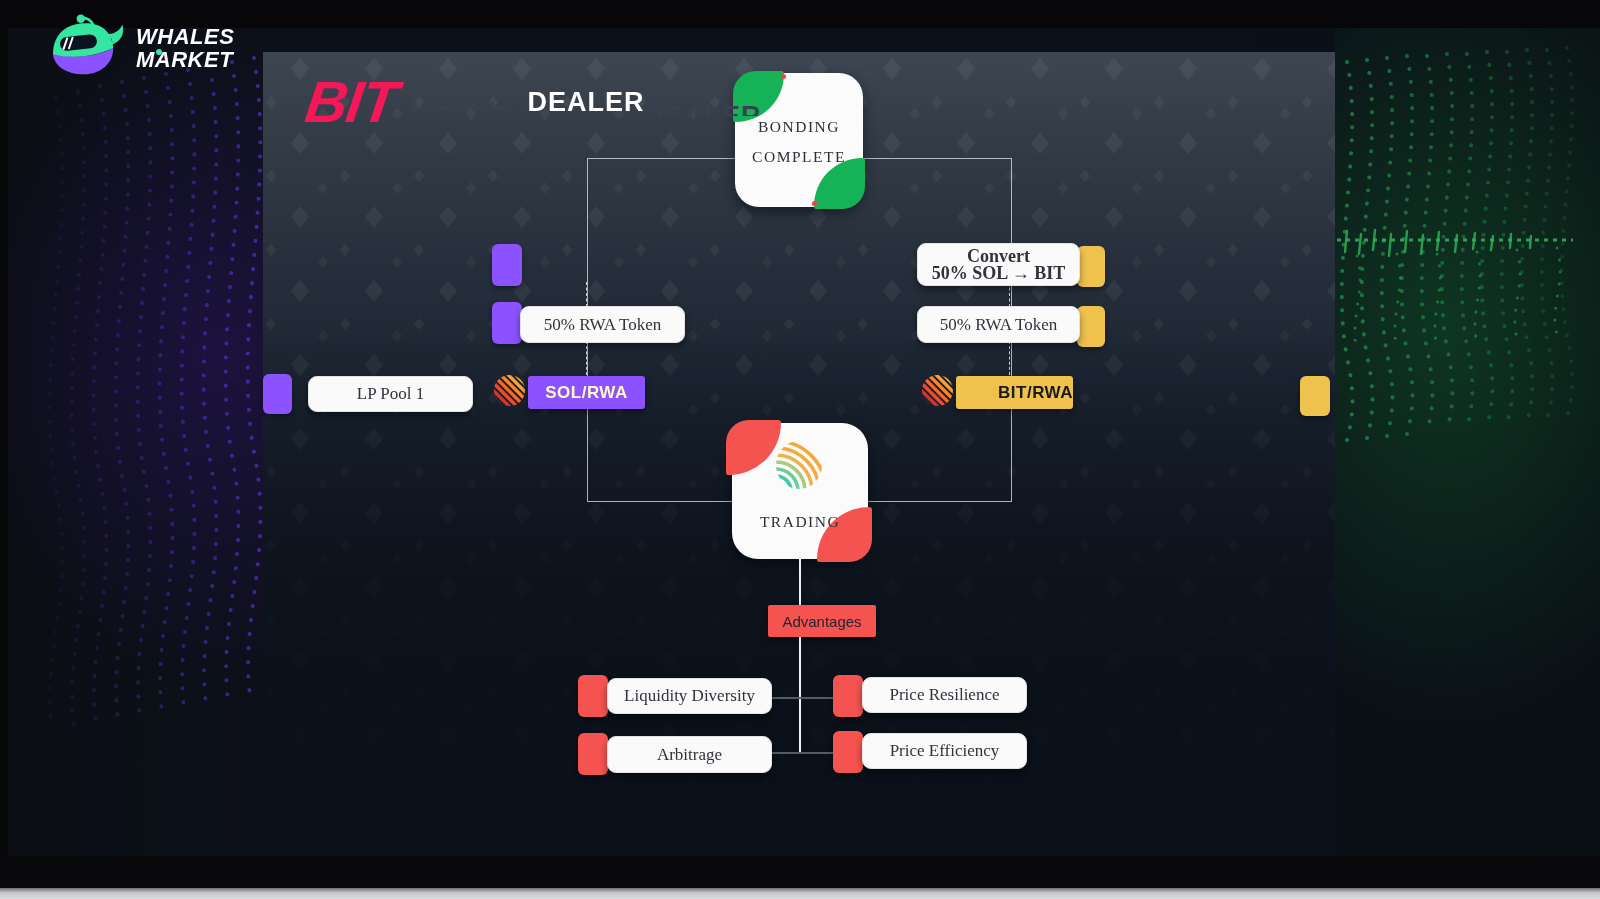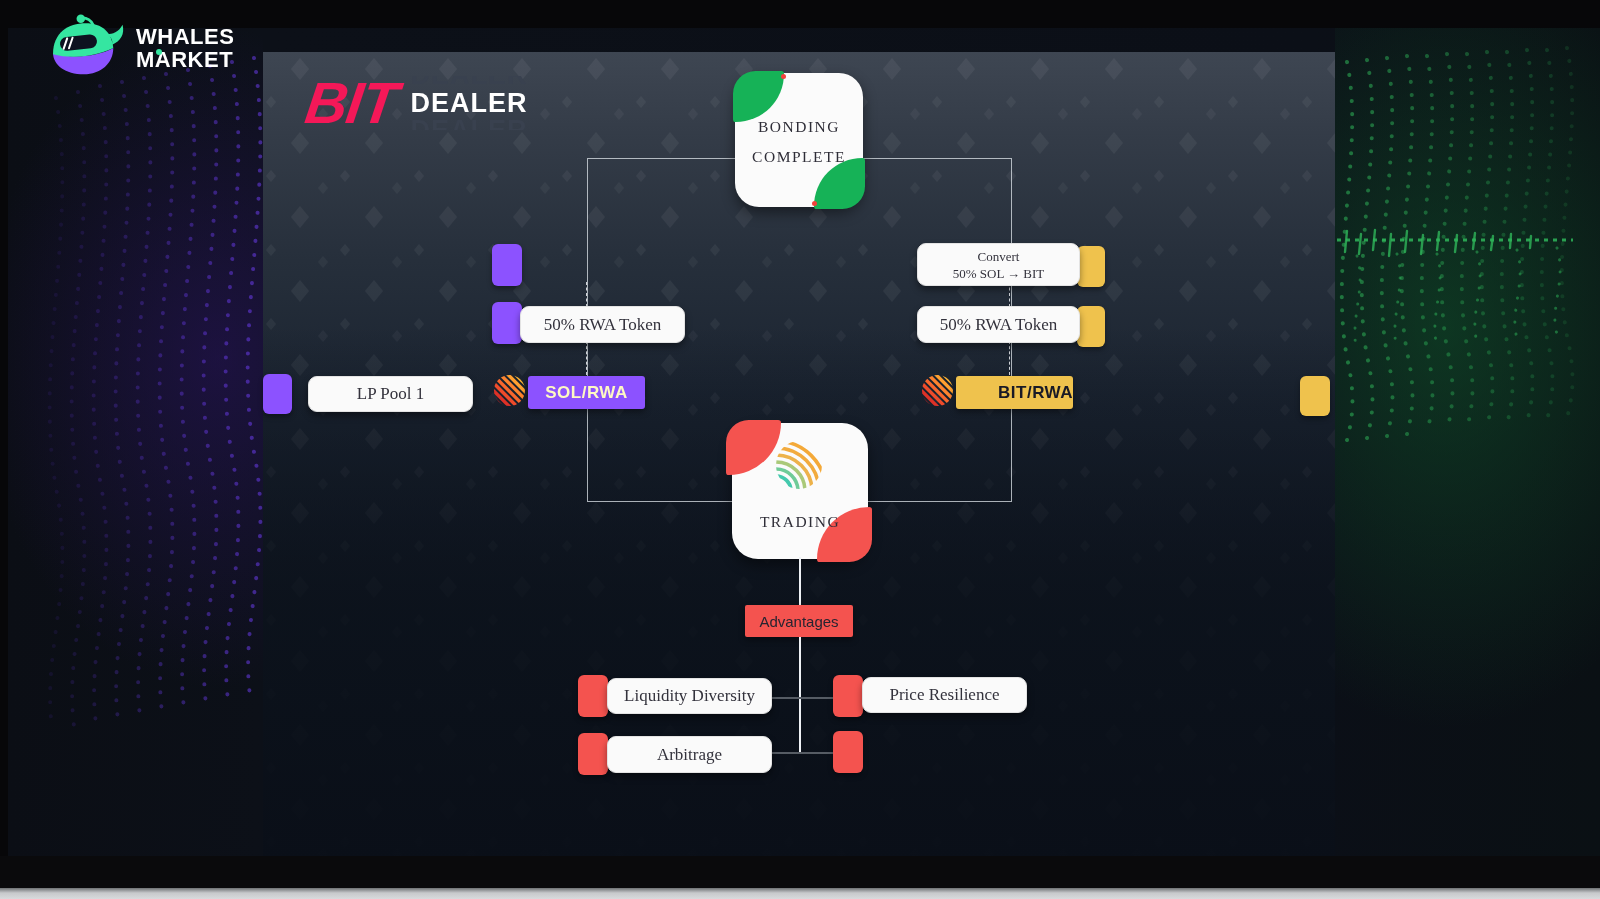--- a/index.html
+++ b/index.html
@@ -9,31 +9,31 @@
   
   .outer-bg{position:absolute;left:8px;top:28px;width:1592px;height:828px;
             background:linear-gradient(90deg,#0b0e15 0%,#0c1018 16%,#0b0f17 82%,#0a1014 100%);}
   .waves-left{position:absolute;left:0;top:0;}
   .waves-right{position:absolute;right:0;top:0;}
   .band-bottom{position:absolute;left:0;top:856px;width:1600px;height:32px;background:#0a0a0c;}
   .strip-bottom{position:absolute;left:0;top:888px;width:1600px;height:11px;
                 background:linear-gradient(180deg,#6e7174 0%,#c7c9cb 45%,#d9dbdd 100%);}
 
   
-  .brand{position:absolute;left:48px;top:14px;display:flex;align-items:center;gap:10px;}
+  .brand{position:absolute;left:48px;top:14px;display:flex;align-items:center;gap:10px;font-style:italic;}
   .brand-text{position:relative;color:#fff;font-weight:900;font-size:22px;line-height:23px;
               letter-spacing:.5px;}
   .brand-dot{position:absolute;left:20px;top:24px;width:6px;height:6px;border-radius:50%;
              background:#35e6a1;}
 
   
   .bitdealer{position:absolute;left:306px;top:76px;display:flex;align-items:center;}
   .bit{font-size:58px;font-weight:900;font-style:italic;transform:skewX(-8deg);
        color:var(--pink,#F41858);line-height:52px;letter-spacing:-1px;margin-right:14px;}
-  .dealer-col{display:flex;flex-direction:column;align-items:flex-end;}
+  .dealer-col{display:flex;flex-direction:row;align-items:flex-end;}
   .dealer{font-size:27px;font-weight:900;color:#fff;letter-spacing:1px;line-height:27px;}
   .ghost{font-size:27px;font-weight:900;color:#39414f;letter-spacing:1px;line-height:27px;}
   .ghost-top{height:14px;overflow:hidden;}
   .ghost-top span{display:block;margin-top:-14px;}
   .ghost-bottom{height:13px;overflow:hidden;}
 
   
   .panel{position:absolute;left:263px;top:52px;width:1072px;height:804px;
          background:linear-gradient(180deg,#3e4652 0%,#343c48 10%,#262f3b 26%,#1a2330 44%,
                     #131b27 62%,#0e1621 82%,#0b111b 100%);}
@@ -60,21 +60,21 @@
   .node-trading .leaf-br{right:-4px;bottom:-3px;width:55px;height:55px;}
   .reddot{position:absolute;width:5px;height:5px;border-radius:50%;background:#f2413c;}
   .node-title{position:absolute;left:0;width:100%;text-align:center;
               font-family:"Liberation Serif",serif;color:#2e2d37;font-size:15.5px;
               letter-spacing:1.5px;line-height:30px;}
 
   
   .wbox{position:absolute;background:#fafafa;border:1px solid #e3e3e3;border-radius:9px;
         box-shadow:0 4px 7px rgba(0,0,0,.4);display:flex;align-items:center;justify-content:center;
         font-family:"Liberation Serif",serif;color:#33323c;font-size:17px;}
-  .wbox.small{font-size:13px;line-height:17px;text-align:center;flex-direction:column;}
+  .wbox.small{font-size:18px;line-height:17px;text-align:center;flex-direction:column;font-weight:bold;}
   .tab{position:absolute;border-radius:6px;box-shadow:0 3px 5px rgba(0,0,0,.35);}
   .tab-purple{background:var(--purple,#8C52FF);}
   .tab-yellow{background:var(--yellow,#EFC24D);}
   .tab-red{background:var(--red,#F4534F);}
   .pairbox{position:absolute;border-radius:3px;display:flex;align-items:center;justify-content:center;
            font-size:17px;font-weight:600;color:#191a26;letter-spacing:.5px;
            box-shadow:0 3px 6px rgba(0,0,0,.4);}
   .pair-purple{background:var(--purple,#8C52FF);color:#fef9c3;}
   .pair-yellow{background:var(--yellow,#EFC24D);}
   .advbox{position:absolute;background:var(--red,#F4534F);border-radius:2px;display:flex;
@@ -264,40 +264,43 @@
           <circle cx="2" cy="52" r="43" stroke="#f2ab3e"></circle>
           <circle cx="2" cy="52" r="50" stroke="#f4a938"></circle>
         </g>
       </svg>
       <div class="node-title" style="bottom:22px;">
         <span>TRADING</span>
       </div>
     </div>
 
     <div class="vline" style="left:536px;top:505px;height:48px;"></div>
-    <div class="advbox" style="left:482px;top:553px;width:108px;height:32px;">
+    <div class="advbox" style="left:505px;top:553px;width:108px;height:32px;">
       <span>Advantages</span>
     </div>
     <div class="vline" style="left:536px;top:585px;height:116px;"></div>
     <div class="hline" style="left:507px;top:645px;width:63px;"></div>
     <div class="hline" style="left:507px;top:700px;width:63px;"></div>
 
     <div class="tab tab-red" style="left:315px;top:623px;width:30px;height:42px;"></div>
     <div class="wbox" style="left:344px;top:626px;width:163px;height:34px;">
       <span>Liquidity Diversity</span>
     </div>
     <div class="tab tab-red" style="left:570px;top:623px;width:30px;height:42px;"></div>
     <div class="wbox" style="left:599px;top:625px;width:163px;height:34px;">
       <span>Price Resilience</span>
     </div>
     <div class="tab tab-red" style="left:315px;top:681px;width:30px;height:42px;"></div>
     <div class="wbox" style="left:344px;top:684px;width:163px;height:35px;">
       <span>Arbitrage</span>
     </div>
     <div class="tab tab-red" style="left:570px;top:679px;width:30px;height:42px;"></div>
+    <div class="wbox" style="left:599px;top:681px;width:163px;height:34px;">
+      <span>Price Efficiency</span>
+    </div>
   </div>
 
   <div class="brand">
     <svg width="78" height="68" viewBox="0 0 100 88">
       <path d="M82 40 C94 35 99 26 96 14 C91 24 83 26 76 26 C82 31 84 35 82 40 Z" fill="#35e6a1"></path>
       <path d="M6 50 C28 58 62 56 84 44 C84 64 68 78 46 78 C22 78 6 66 6 50 Z" fill="#8C52FF"></path>
       <path d="M6 52 C6 24 26 12 48 12 C70 12 82 24 84 44 C60 56 28 58 6 52 Z" fill="#35e6a1"></path>
       <path d="M58 14 C55 8 50 5 44 5" stroke="#35e6a1" stroke-width="3.5" fill="none" stroke-linecap="round"></path>
       <circle cx="42" cy="6" r="5.5" fill="#35e6a1"></circle>
       <g transform="rotate(-6 39 37)">

